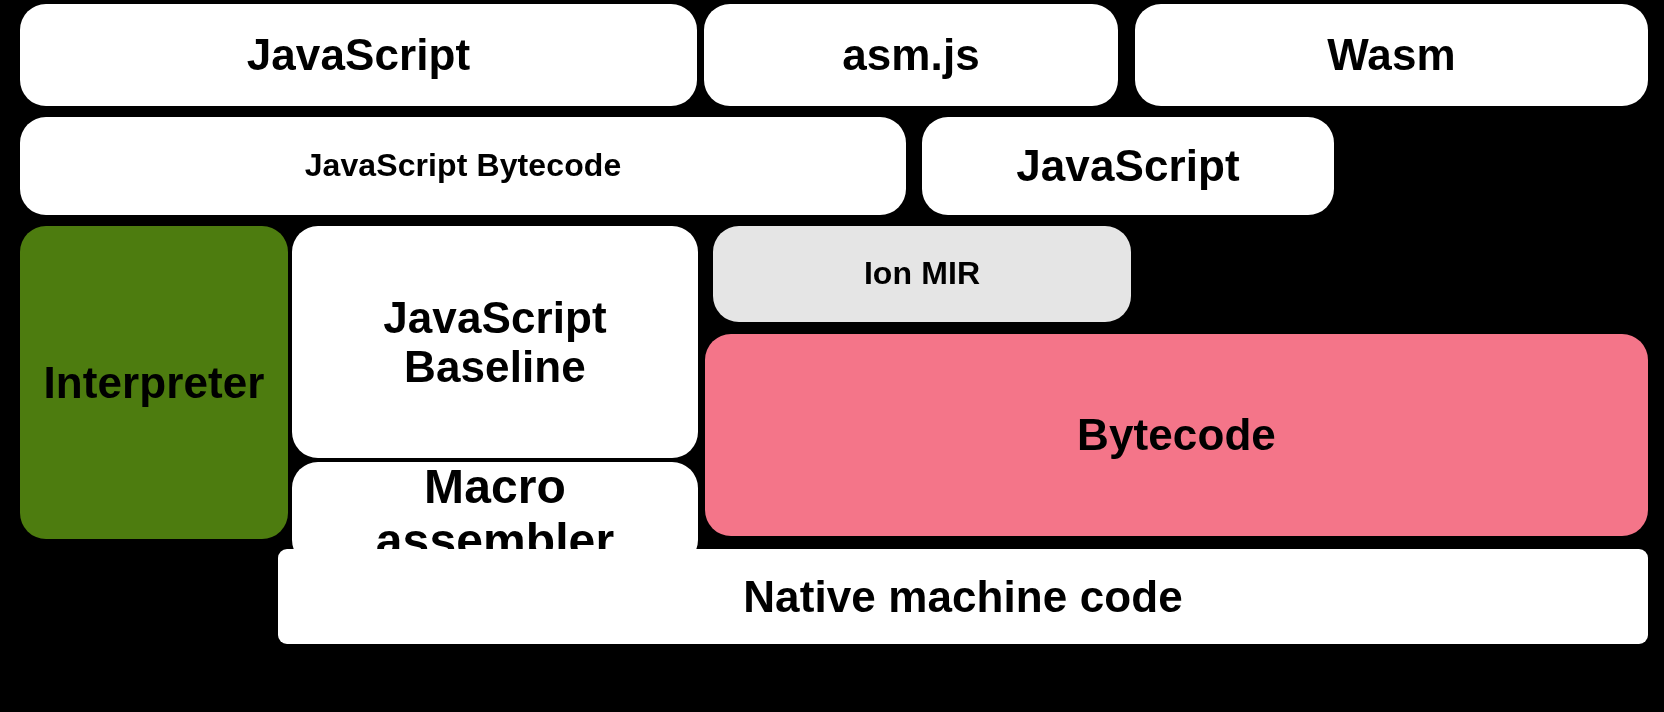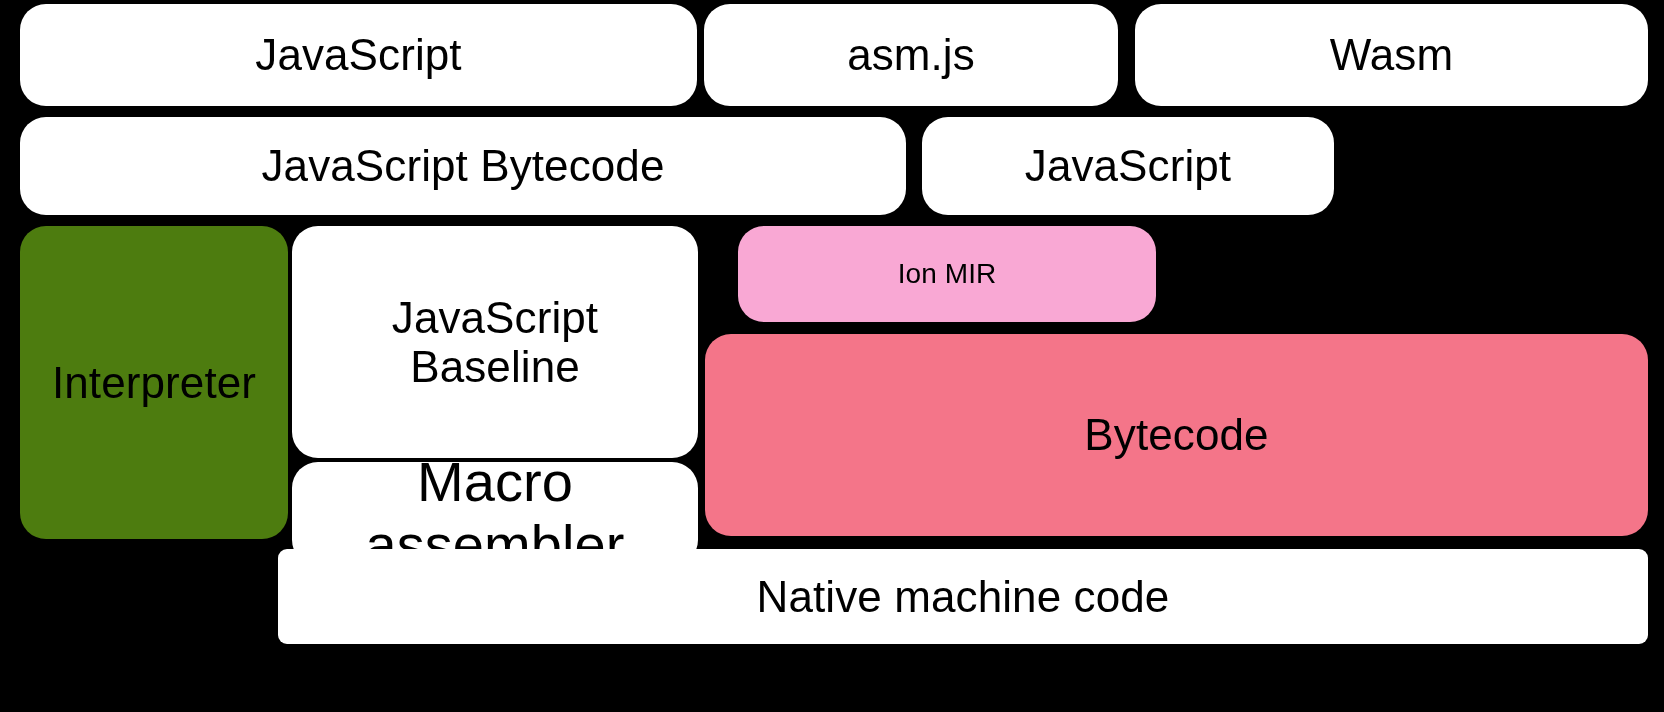--- a/index.html
+++ b/index.html
@@ -11,20 +11,21 @@
     width: 1664px;
     height: 712px;
     font-family: "Liberation Sans", sans-serif;
     overflow: hidden;
   }
   #diagram {
     position: relative;
     width: 1664px;
     height: 712px;
     background: #000000;
+    font-weight: bold;
   }
   .node {
     position: absolute;
     display: flex;
     align-items: center;
     justify-content: center;
     text-align: center;
     box-sizing: border-box;
     border-radius: 26px;
     color: #000000;
@@ -33,28 +34,28 @@
     white-space: pre-line;
     padding: 0 10px;
   }
 
   
   .n-javascript    { left: 20px;   top: 4px;   width: 677px; height: 102px; background:#ffffff; font-size: 44px; }
   .n-asmjs         { left: 704px;  top: 4px;   width: 414px; height: 102px; background:#ffffff; font-size: 44px; }
   .n-wasm          { left: 1135px; top: 4px;   width: 513px; height: 102px; background:#ffffff; font-size: 44px; }
 
   
-  .n-jsbytecode    { left: 20px;   top: 117px; width: 886px; height: 98px;  background:#ffffff; font-size: 44px; }
+  .n-jsbytecode    { left: 20px;   top: 117px; width: 886px; height: 98px;  background:#ffffff; font-size: 32px; }
   .n-baldrmonkey   { left: 922px;  top: 117px; width: 412px; height: 98px;  background:#ffffff; font-size: 44px; }
 
   
   .n-interpreter   { left: 20px;   top: 226px; width: 268px; height: 313px; background:#4d7c0f; font-size: 44px; }
   .n-jsbaseline    { left: 292px;  top: 226px; width: 406px; height: 232px; background:#ffffff; font-size: 44px; }
-  .n-macroasm      { left: 292px;  top: 462px; width: 406px; height: 104px; background:#ffffff; font-size: 56px; }
-  .n-ionmir        { left: 738px;  top: 226px; width: 418px; height: 96px;  background:#f9a8d4; font-size: 28px; }
+  .n-macroasm      { left: 292px;  top: 462px; width: 406px; height: 104px; background:#ffffff; font-size: 48px; }
+  .n-ionmir        { left: 713px;  top: 226px; width: 418px; height: 96px;  background:#e5e5e5; font-size: 32px; }
   .n-cretonne      { left: 705px;  top: 334px; width: 943px; height: 202px; background:#f47589; font-size: 44px; }
 
   
   .n-nativecode    { left: 278px;  top: 549px; width: 1370px; height: 95px; background:#ffffff; font-size: 44px; border-radius: 9px; }
 </style>
 </head>
 <body>
 
 <div id="diagram">
 

